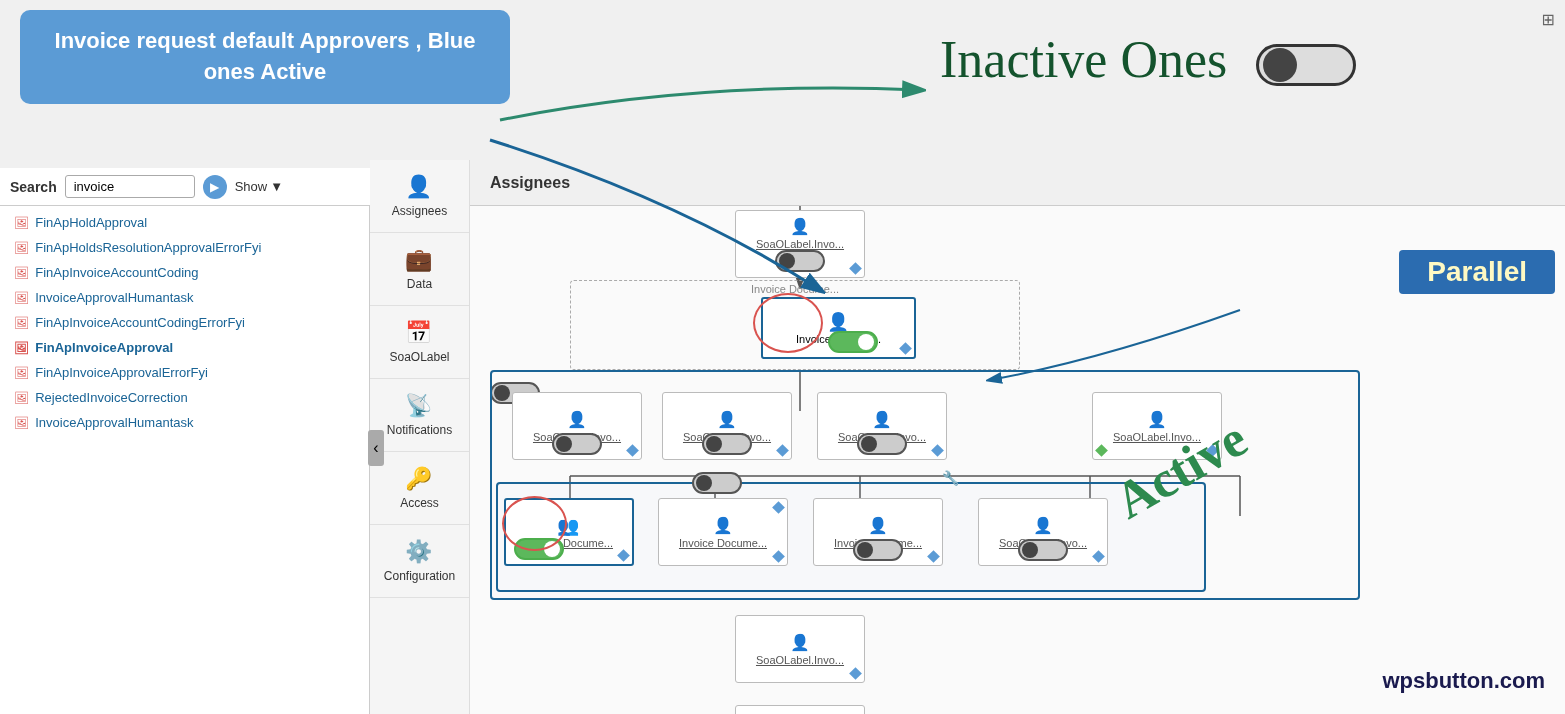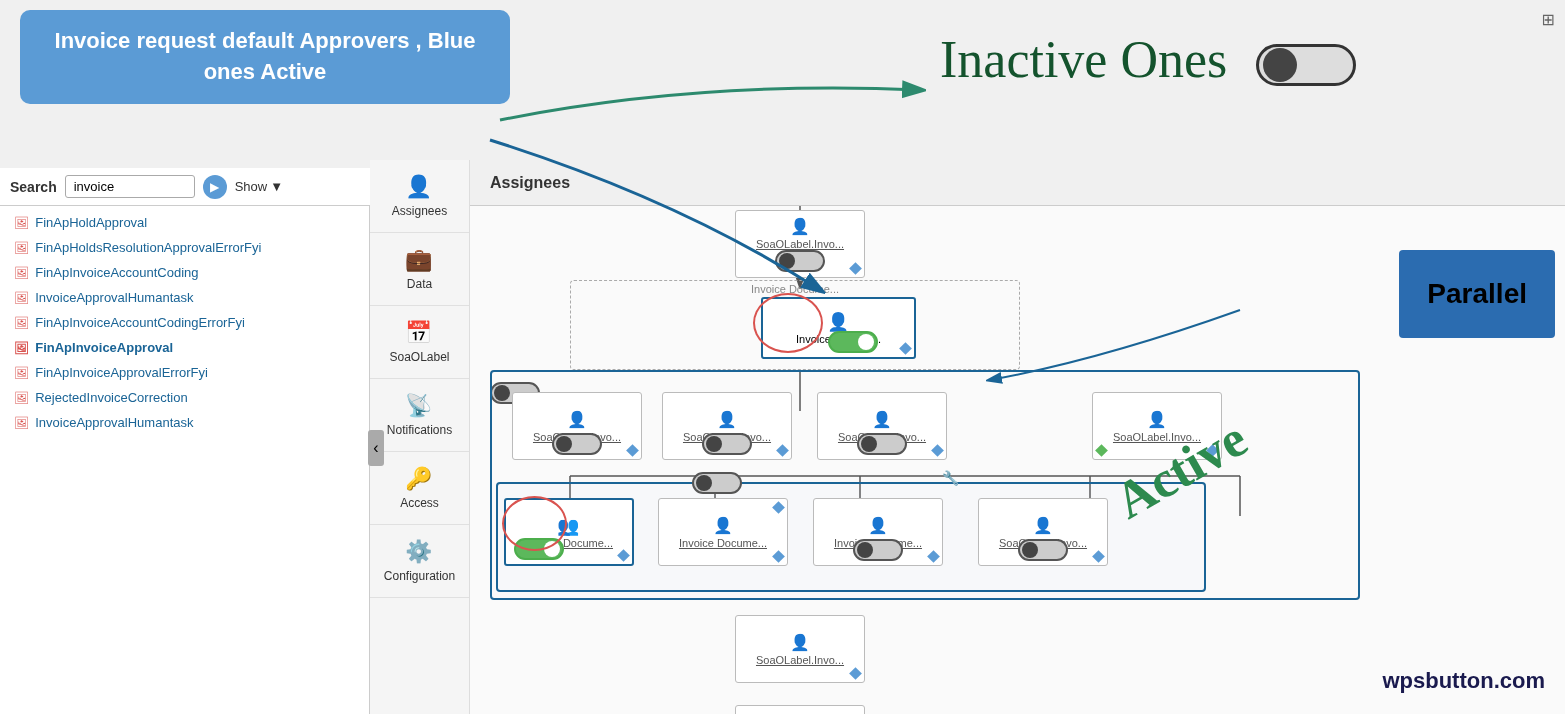--- a/index.html
+++ b/index.html
@@ -96,22 +96,22 @@
     }
     .toggle-sm .knob-sm {
       width: 16px; height: 16px; border-radius: 50%; background: #444;
       position: absolute; left: 2px;
     }
     .toggle-sm.on { background: #5cb85c; border-color: #4cae4c; }
     .toggle-sm.on .knob-sm { left: 28px; background: white; }
 
     
     .parallel-label {
-      position: absolute; background: #2b6cb0; color: #000000;
-      font-size: 28px; font-weight: bold; padding: 28px 28px; border-radius: 4px;
+      position: absolute; background: #2b6cb0; color: #fef9c3;
+      font-size: 28px; font-weight: bold; padding: 6px 28px; border-radius: 4px;
       top: 90px; right: 10px;
     }
 
     
     .watermark {
       position: absolute; bottom: 20px; right: 20px;
       font-size: 22px; font-weight: bold; color: #1a1a4e;
       font-family: Arial, sans-serif;
     }
 

